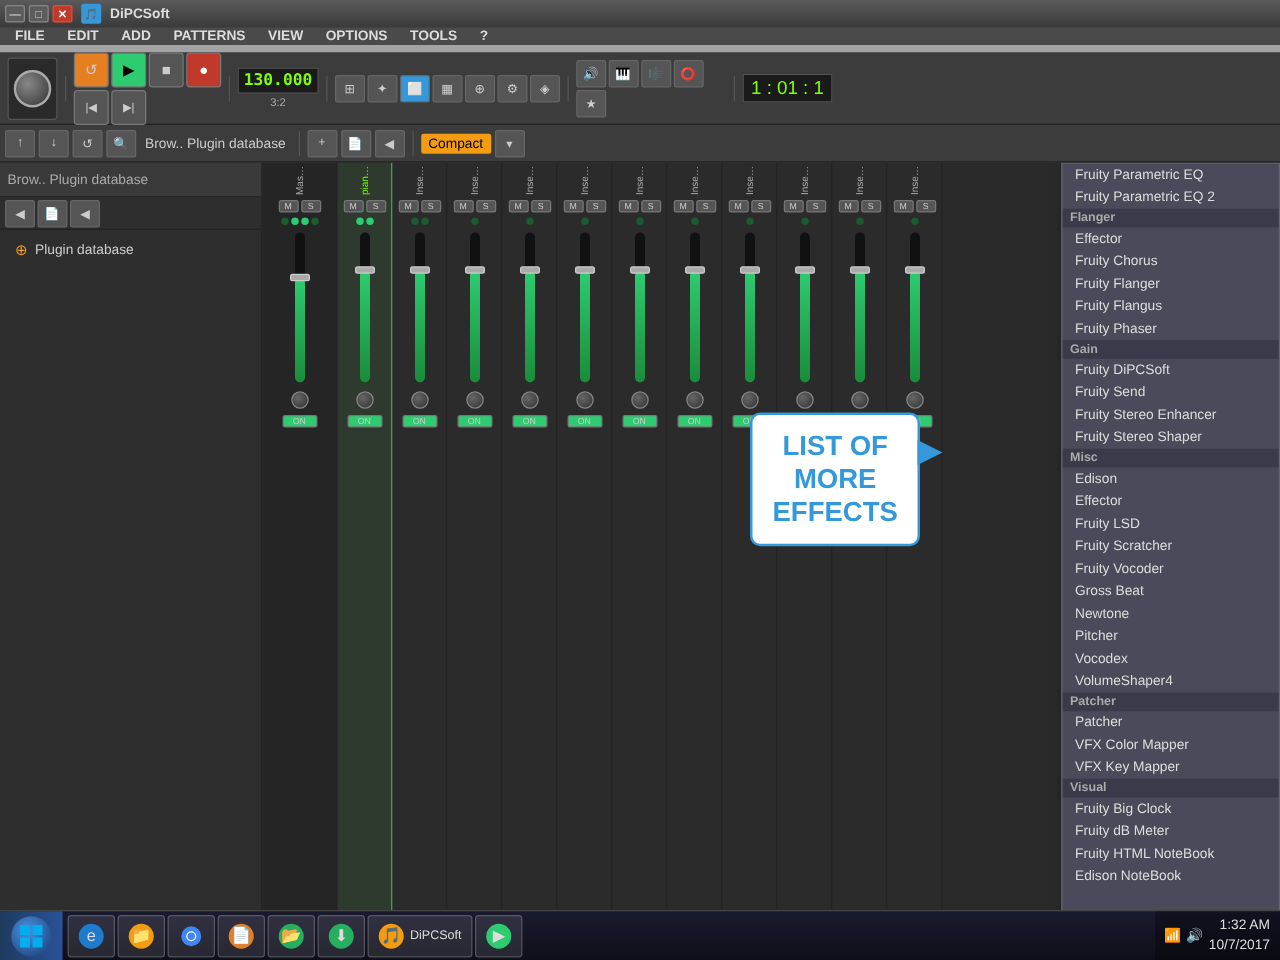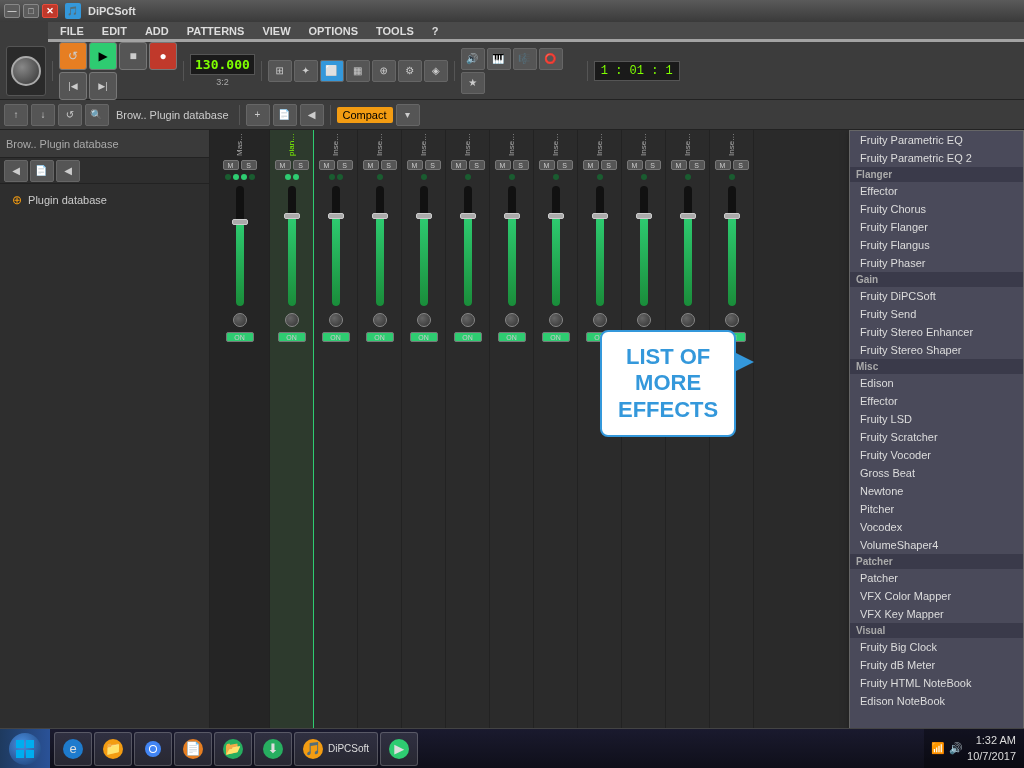--- a/index.html
+++ b/index.html
@@ -142,22 +142,21 @@
     }
 
     
     #menu-bar {
       height: 20px;
       background: #4a4a4a;
       display: flex;
       align-items: center;
       padding: 0 4px;
       gap: 2px;
-      border-bottom: 3px solid #a3a3a3;
-      margin-left: 48px;
+      border-bottom: 6px solid #a3a3a3;
     }
     .menu-item {
       padding: 2px 8px;
       color: #ddd;
       cursor: pointer;
       font-size: 11px;
       font-weight: bold;
     }
 
     
@@ -544,21 +543,21 @@
       <div style="display:flex; gap:2px; flex-wrap:wrap; max-width:120px;">
         <div class="toolbar-btn">🔊</div>
         <div class="toolbar-btn">🎹</div>
         <div class="toolbar-btn">🎼</div>
         <div class="toolbar-btn">⭕</div>
         <div class="toolbar-btn">★</div>
       </div>
       <div class="vsep"></div>
 
       <div style="background:#1a1a1a; border:1px solid #555; padding:2px 6px; min-width:50px; text-align:center;">
-        <div style="color:#7fff00; font-family:Liberation Mono, monospace; font-size:12px;">1 : 01 : 1</div>
+        <div style="color:#7fff00; font-family:Liberation Sans, sans-serif; font-size:15px;">1 : 01 : 1</div>
       </div>
     </div>
   </div>
 
 
   <div id="sec-toolbar">
     <div class="toolbar-btn">↑</div>
     <div class="toolbar-btn">↓</div>
     <div class="toolbar-btn">↺</div>
     <div class="toolbar-btn">🔍</div>

